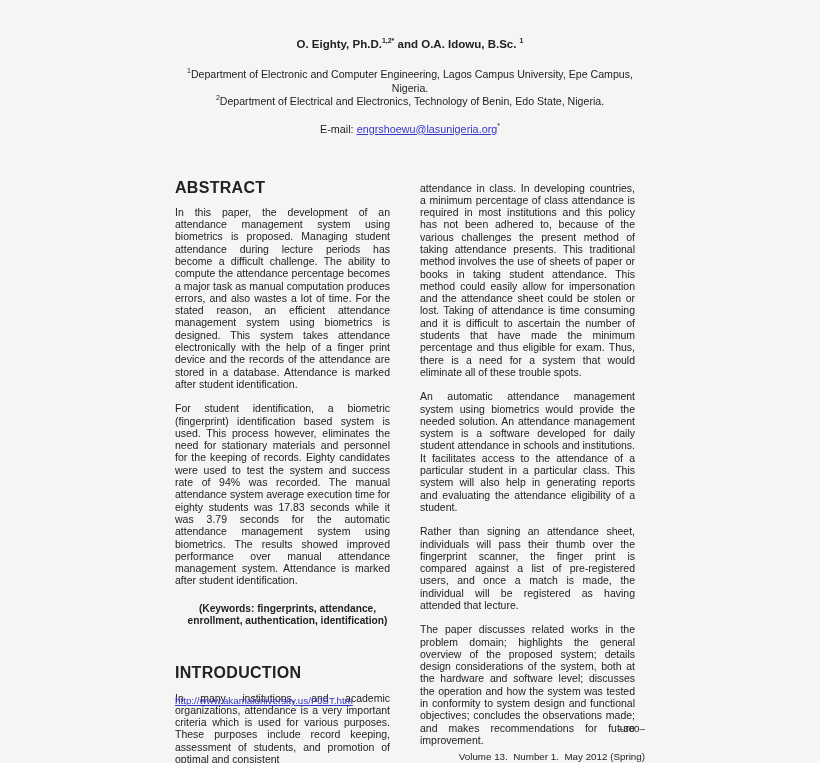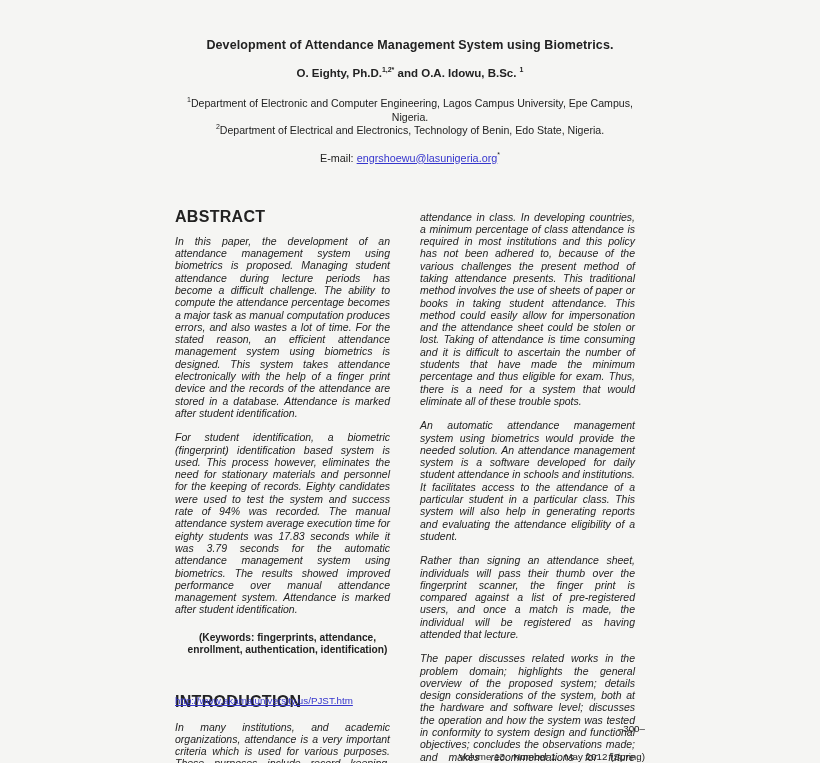--- a/index.html
+++ b/index.html
@@ -39,21 +39,21 @@
     font-size: 10.5px; line-height: 12.3px;
     text-align: justify;
   }
   .col { width: 225px; }
   .section-heading {
     font-size: 16px; font-weight: bold;
     letter-spacing: 0.3px;
     text-align: left;
     margin: 0 0 12px 0;
   }
-  .body-par { margin: 0 10px 12px 0; font-style: italic; }
+  .body-par { margin: 0 10px 12px 0; }
   .keywords {
     text-align: center;
     font-size: 10.2px;
     margin: 16px 6px 28px 6px;
     font-weight: bold;
   }
   .intro-heading-gap { margin-top: 40px; }
   .page-footer {
     position: absolute;
     left: 175px; top: 694px;
@@ -64,21 +64,20 @@
   .journal-name { font-style: italic; color: #333; }
   .footer-right { text-align: right; white-space: pre-wrap; }
   .page-number { display: block; }
 </style>
 </head>
 <body>
 
 <div class="sheet">
 
   <div class="page-header">
-    <div class="paper-title">Development of Attendance Management System using Biometrics.</div>
 
     <div class="authors-line"><span>O. Eighty, Ph.D.</span><sup>1,2*</sup><span> and </span><span>O.A. Idowu, B.Sc.</span>&nbsp;<sup>1</sup></div>
 
     <p class="affiliation"><sup>1</sup><span>Department of Electronic and Computer Engineering, Lagos Campus University, Epe Campus, Nigeria.</span></p>
     <p class="affiliation"><sup>2</sup><span>Department of Electrical and Electronics, Technology of Benin, Edo State, Nigeria.</span></p>
 
     <div class="email-line"><span>E-mail: </span><a>engrshoewu@lasunigeria.org</a><sup>*</sup></div>
   </div>
 
   <div class="columns">

